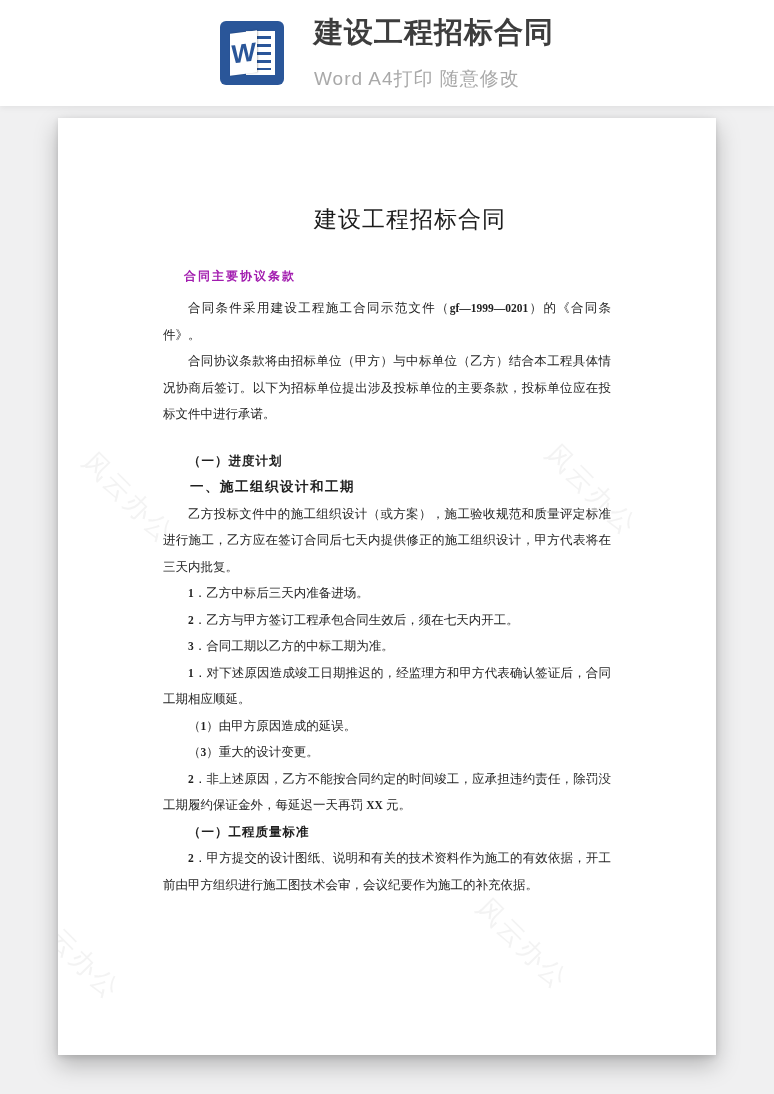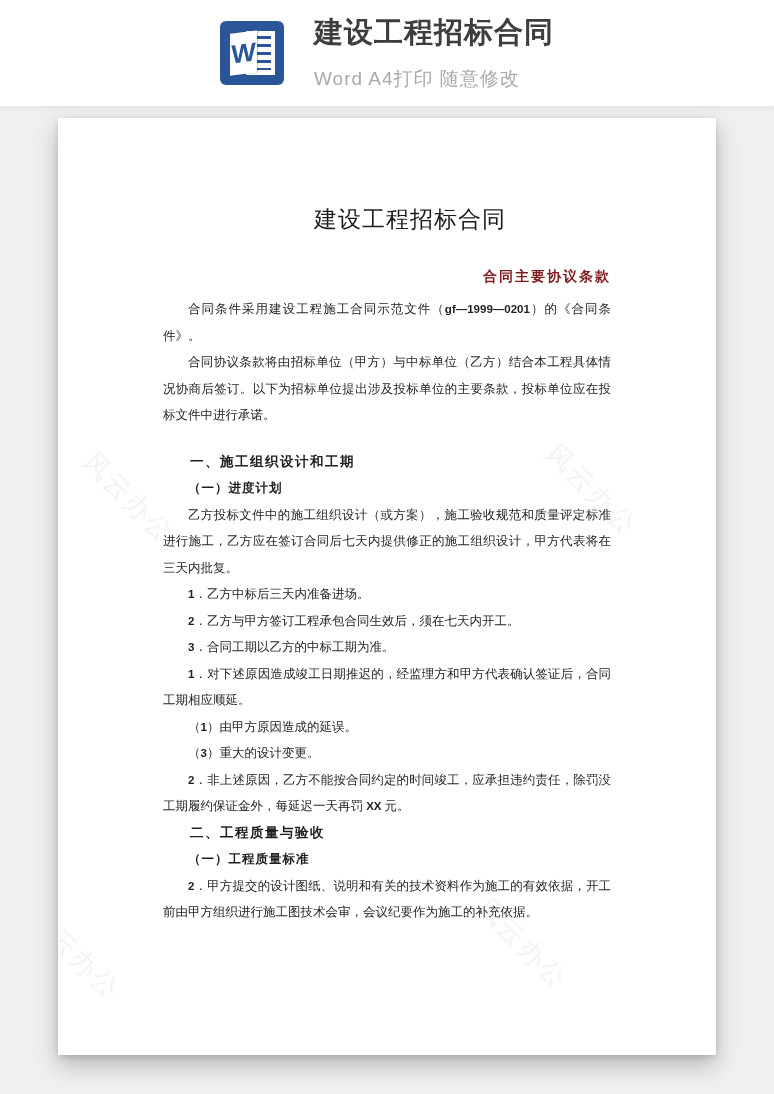--- a/index.html
+++ b/index.html
@@ -90,37 +90,36 @@
     font-size:23px;
     color:#1c1c1c;
     text-align:center;
     text-indent:2em;
     letter-spacing:1px;
     margin-bottom:33px;
   }
   .doc-heading {
     font-family:"Liberation Serif","DejaVu Serif",serif;
     font-weight:bold;
-    font-size:14px;
-    color:#7f1d1d;
+    font-size:12px;
+    color:#a21caf;
     letter-spacing:2px;
     text-indent:21px;
     margin-bottom:10px;
-    text-align:right;
   }
   .blk {
     font-family:"Liberation Serif","DejaVu Serif",serif;
     font-size:12.5px;
     line-height:26.5px;
     color:#1f1f1f;
     text-indent:2em;
     text-align:justify;
   }
   .blk b {
-    font-family:Liberation Sans, sans-serif;
+    font-family:Liberation Serif, serif;
     font-size:11.5px;
     font-weight:bold;
   }
   .blk.section {
     font-weight:bold;
     font-size:13.5px;
     letter-spacing:1.5px;
   }
   .blk.subsection {
     font-weight:bold;
@@ -171,28 +170,27 @@
   <span class="wm wm3">风云办公</span>
   <span class="wm wm4">风云办公</span>
 
   <div class="page-inner">
     <div class="doc-title">建设工程招标合同</div>
     <div class="doc-heading">合同主要协议条款</div>
     <div id="doc-body">
         <div class="blk para">合同条件采用建设工程施工合同示范文件（<b>gf—1999—0201</b>）的《合同条件》。</div>
         <div class="blk para">合同协议条款将由招标单位（甲方）与中标单位（乙方）结合本工程具体情况协商后签订。以下为招标单位提出涉及投标单位的主要条款，投标单位应在投标文件中进行承诺。</div>
         <div class="spacer"></div>
+        <div class="blk subsection">（一）进度计划</div>
         <div class="blk section">一、施工组织设计和工期</div>
-        <div class="blk subsection">（一）进度计划</div>
         <div class="blk para">乙方投标文件中的施工组织设计（或方案），施工验收规范和质量评定标准进行施工，乙方应在签订合同后七天内提供修正的施工组织设计，甲方代表将在三天内批复。</div>
         <div class="blk para"><b>1</b>．乙方中标后三天内准备进场。</div>
         <div class="blk para"><b>2</b>．乙方与甲方签订工程承包合同生效后，须在七天内开工。</div>
         <div class="blk para"><b>3</b>．合同工期以乙方的中标工期为准。</div>
         <div class="blk para"><b>1</b>．对下述原因造成竣工日期推迟的，经监理方和甲方代表确认签证后，合同工期相应顺延。</div>
         <div class="blk para">（<b>1</b>）由甲方原因造成的延误。</div>
         <div class="blk para">（<b>3</b>）重大的设计变更。</div>
         <div class="blk para"><b>2</b>．非上述原因，乙方不能按合同约定的时间竣工，应承担违约责任，除罚没工期履约保证金外，每延迟一天再罚 <b>XX</b> 元。</div>
-        <div class="blk section">二、工程质量与验收</div>
         <div class="blk subsection">（一）工程质量标准</div>
         <div class="blk para"><b>2</b>．甲方提交的设计图纸、说明和有关的技术资料作为施工的有效依据，开工前由甲方组织进行施工图技术会审，会议纪要作为施工的补充依据。</div>
       </div>
   </div>
 </div>
 
 </body></html>

